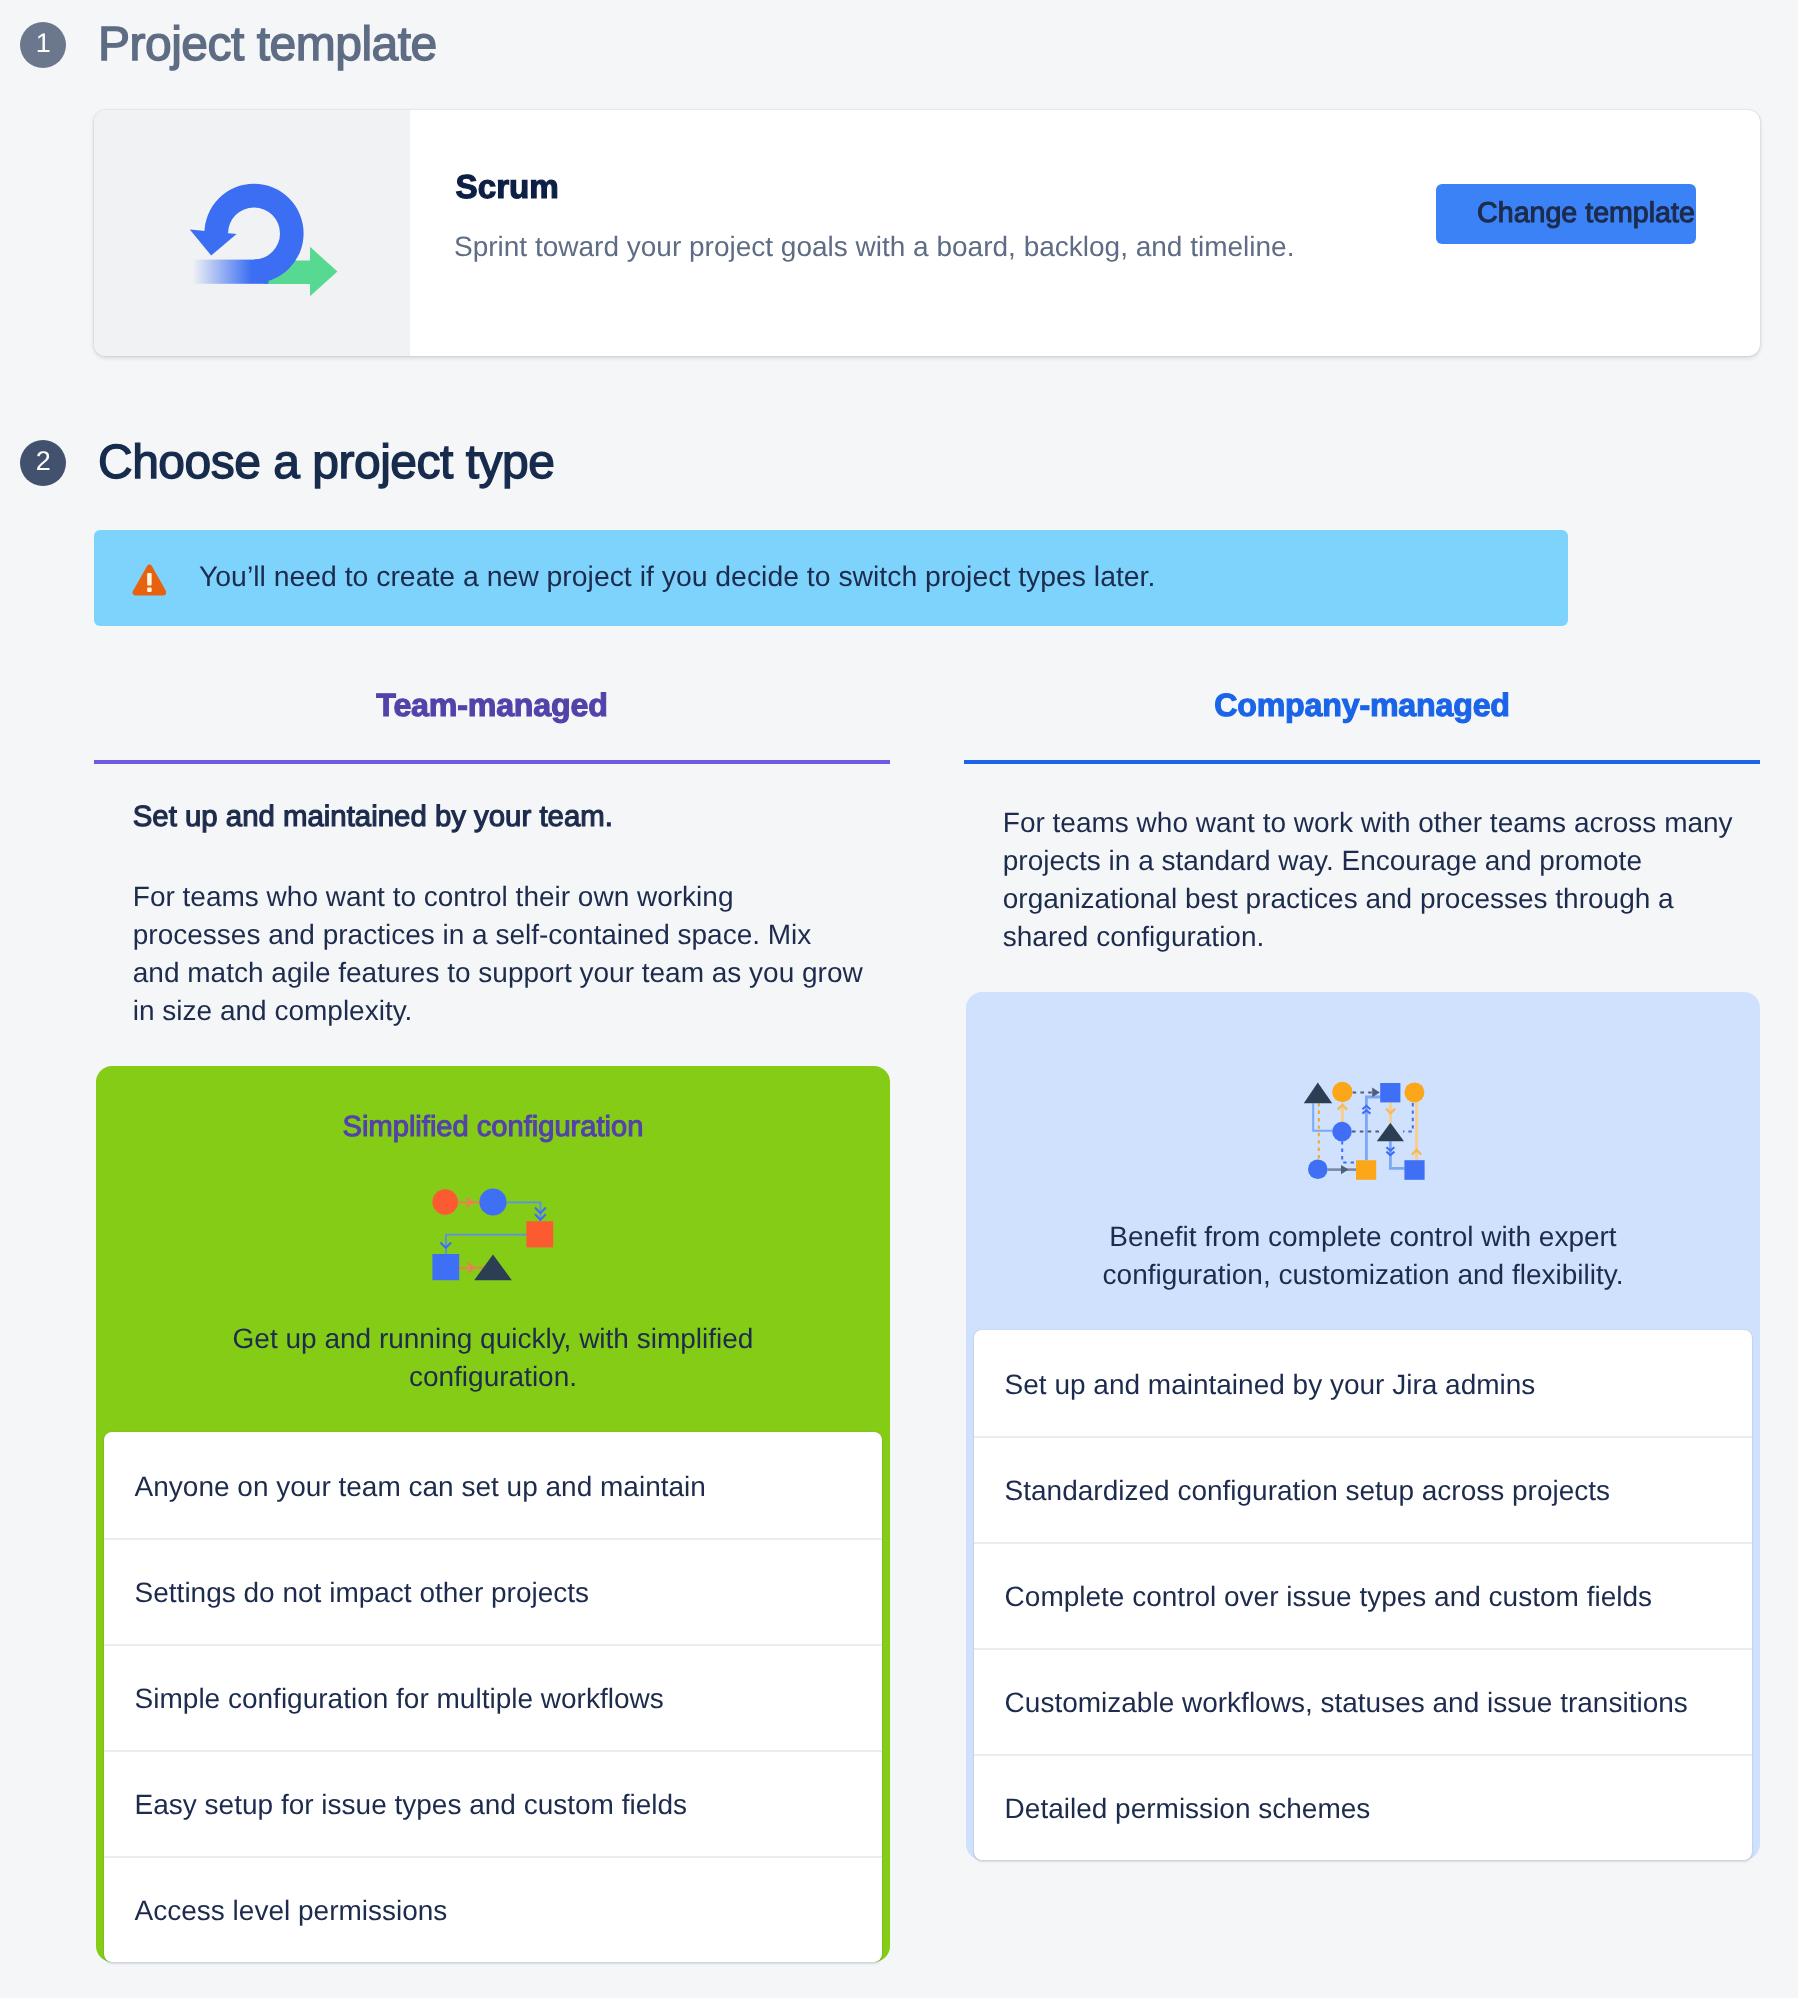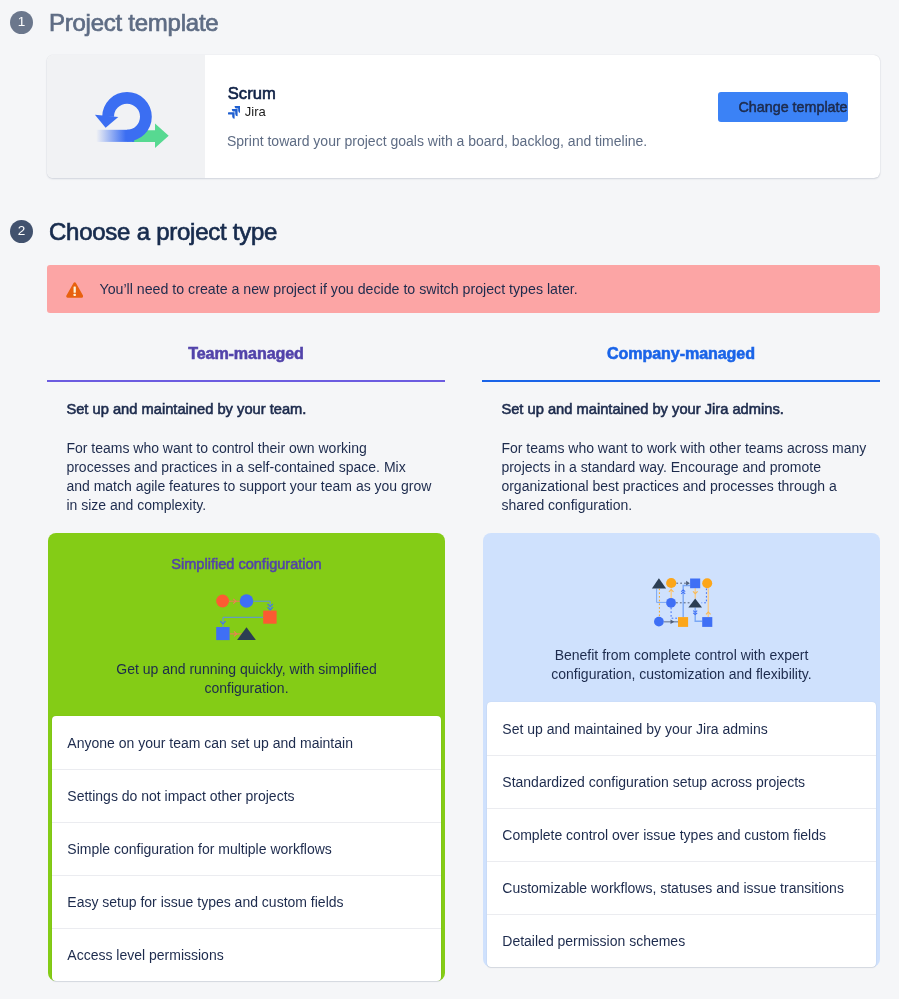--- a/index.html
+++ b/index.html
@@ -20,32 +20,32 @@
   #step2{left:10px;top:220px;height:23px}
   #step2 .step-badge{background:#42526e;margin-right:15.8px}
   #step2 .step-title{color:#172b4d}
 
   .tpl-card{position:absolute;left:47px;top:55px;width:833px;height:123px;
       background:#fff;border-radius:6px;display:flex;overflow:hidden;
       box-shadow:0 1px 2px rgba(9,30,66,.14),0 0 1px rgba(9,30,66,.18)}
   .tpl-icon{width:158px;flex:0 0 158px;background:#f1f2f4;position:relative}
   .tpl-icon svg{position:absolute;left:0px;top:0px}
   .tpl-body{flex:1;position:relative;padding:29px 0 0 22.8px}
-  .tpl-name{font-size:16.6px;font-weight:400;color:#0d1f44;line-height:19px;
+  .tpl-name{font-size:16.6px;font-weight:700;color:#0d1f44;line-height:19px;
       -webkit-text-stroke:0.6px currentColor}
   .tpl-prod{display:flex;align-items:center;margin-top:0px;height:18px}
   .tpl-prod{position:relative;padding-left:17px}
   .tpl-prod svg{position:absolute;left:0px;top:3px}
   .tpl-prod .pl{font-size:13px;color:#1b1b1b;line-height:18px;margin-left:0}
   .tpl-desc{margin-top:9.6px;font-size:14px;color:#5e6c84;line-height:20px;margin-left:-0.8px}
   .btn-change{position:absolute;right:32px;top:37px;background:#3b82f6;color:#1d2b4d;
       border:none;border-radius:3px;font-family:inherit;font-size:14.3px;font-weight:400;-webkit-text-stroke:0.52px currentColor;
       height:30px;width:130px;cursor:pointer;letter-spacing:0;line-height:26px;padding:0 0 0 20px}
 
-  .warn{position:absolute;left:47px;top:265px;width:833px;height:48px;background:#fca5a5;
+  .warn{position:absolute;left:47px;top:265px;width:737px;height:48px;background:#7dd3fc;
       border-radius:3px}
   .warn svg{position:absolute;left:18.7px;top:16.6px}
   .warn-text{position:absolute;left:52.5px;top:14px;font-size:14.2px;color:#1d2b4d;line-height:20px}
 
   .cols{position:absolute;left:47px;top:336px;width:833px;display:flex;
       justify-content:space-between}
   .col{width:398px}
   .tab{height:46px;display:flex;align-items:flex-start;justify-content:center;
       font-size:16.1px;font-weight:700;letter-spacing:-.1px;padding-top:8.0px;
       -webkit-text-stroke:0.55px currentColor}
@@ -93,28 +93,20 @@
           </linearGradient>
         </defs>
         <path d="M132 130.3 H155 V123.4 L168.7 135.8 L155 148.1 V142.0 H132 Z" fill="#57d991"></path>
         <rect x="96.2" y="129.8" width="38" height="12.1" fill="url(#scrumFade)"></rect>
         <path d="M127 141.5 A24.8 24.8 0 1 0 102.2 116.7 L114.0 116.7 A13 13 0 1 1 127 129.7 Z" fill="#3b6ef2"></path>
         <path d="M94.9 114.7 L118.3 117.0 L105.6 127.7 Z" fill="#3b6ef2"></path>
       </svg>
     </div>
     <div class="tpl-body">
       <div class="tpl-name">Scrum</div>
-      <div class="tpl-prod">
-        <svg width="12.6" height="12.8" viewBox="0 0 126 128">
-          <path d="M66 0 H116 A10 10 0 0 1 126 10 V72 A26 26 0 0 1 102 48 V24 H78 A26 26 0 0 1 66 0 Z" fill="#1f5fd0"></path>
-          <path d="M38 31 H96 V103 A26 26 0 0 1 72 79 V55 H50 A26 26 0 0 1 38 31 Z" fill="#1f5fd0"></path>
-          <path d="M10 62 H66 V128 A26 26 0 0 1 42 104 V86 H10 A12 12 0 0 1 10 62 Z" fill="#1f5fd0"></path>
-        </svg>
-        <span class="pl">Jira</span>
-      </div>
       <div class="tpl-desc">Sprint toward your project goals with a board, backlog, and timeline.</div>
       <button class="btn-change">Change template</button>
     </div>
   </div>
 
   <div class="step" id="step2">
     <div class="step-badge">2</div>
     <div class="step-title">Choose a project type</div>
   </div>
 
@@ -168,21 +160,20 @@
             <div class="feat">Settings do not impact other projects</div>
             <div class="feat">Simple configuration for multiple workflows</div>
             <div class="feat">Easy setup for issue types and custom fields</div>
             <div class="feat">Access level permissions</div>
           </div>
       </div>
     </div>
     <div class="col company">
       <div class="tab">Company-managed</div>
       <div class="txt">
-          <div class="col-head">Set up and maintained by your Jira admins.</div>
       <div class="col-body">For teams who want to work with other teams across many projects in a standard way. Encourage and promote organizational best practices and processes through a shared configuration.</div>
         </div>
       <div class="cfg">
         <div class="cfg-art">
             <svg width="66" height="52" viewBox="648 591 66 52">
           <g fill="none" stroke-width="1">
             <path d="M655.6 603.6 V617.4 H665.1" stroke="#7aa8f5"></path>
             <path d="M689.3 600.5 H682.2 V632.1" stroke="#7aa8f5" stroke-width="1.4"></path>
             <path d="M694.2 622.6 V636.2 H701.2" stroke="#7aa8f5" stroke-width="1.4"></path>
             <path d="M658.4 603.6 V631.7" stroke="#f5a623" stroke-dasharray="1.7 2.0"></path>

